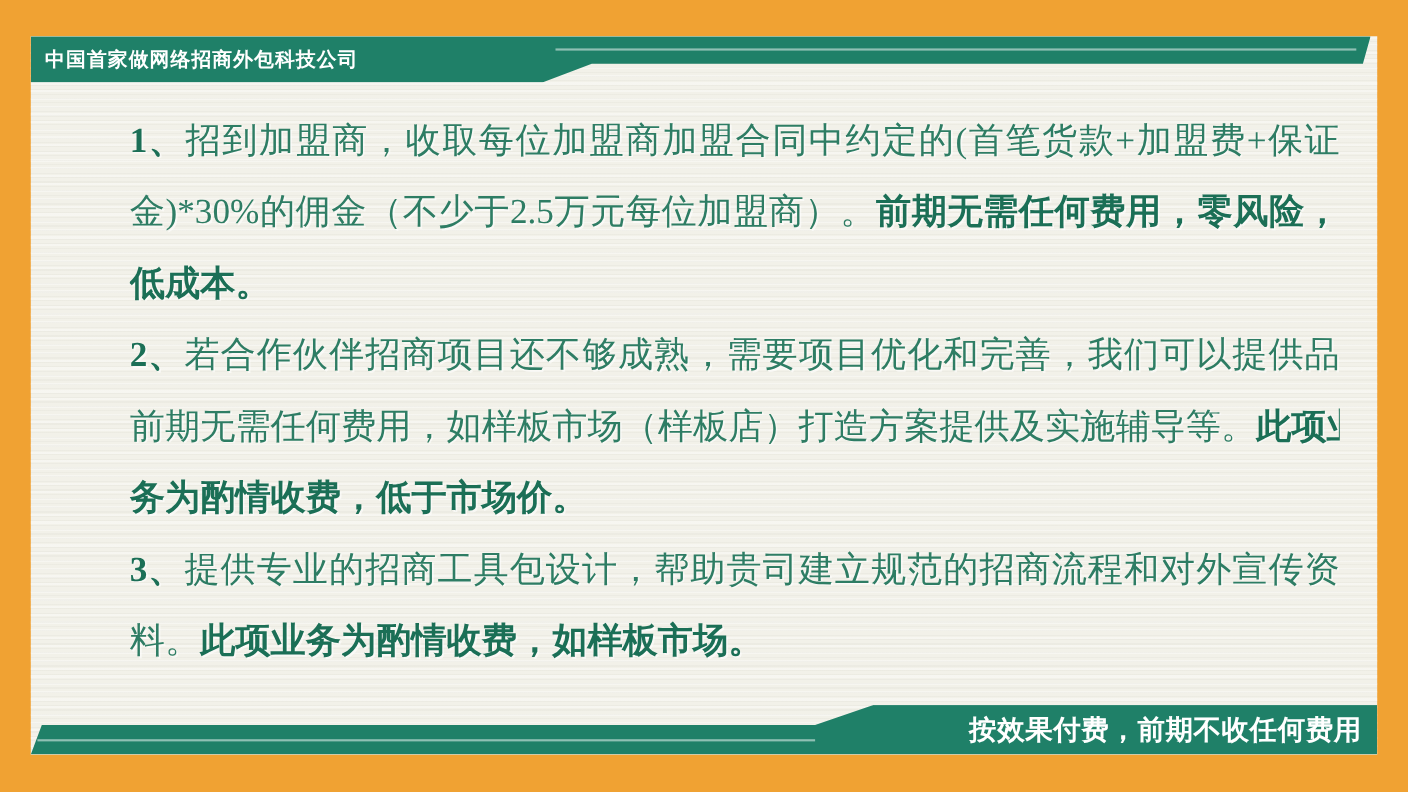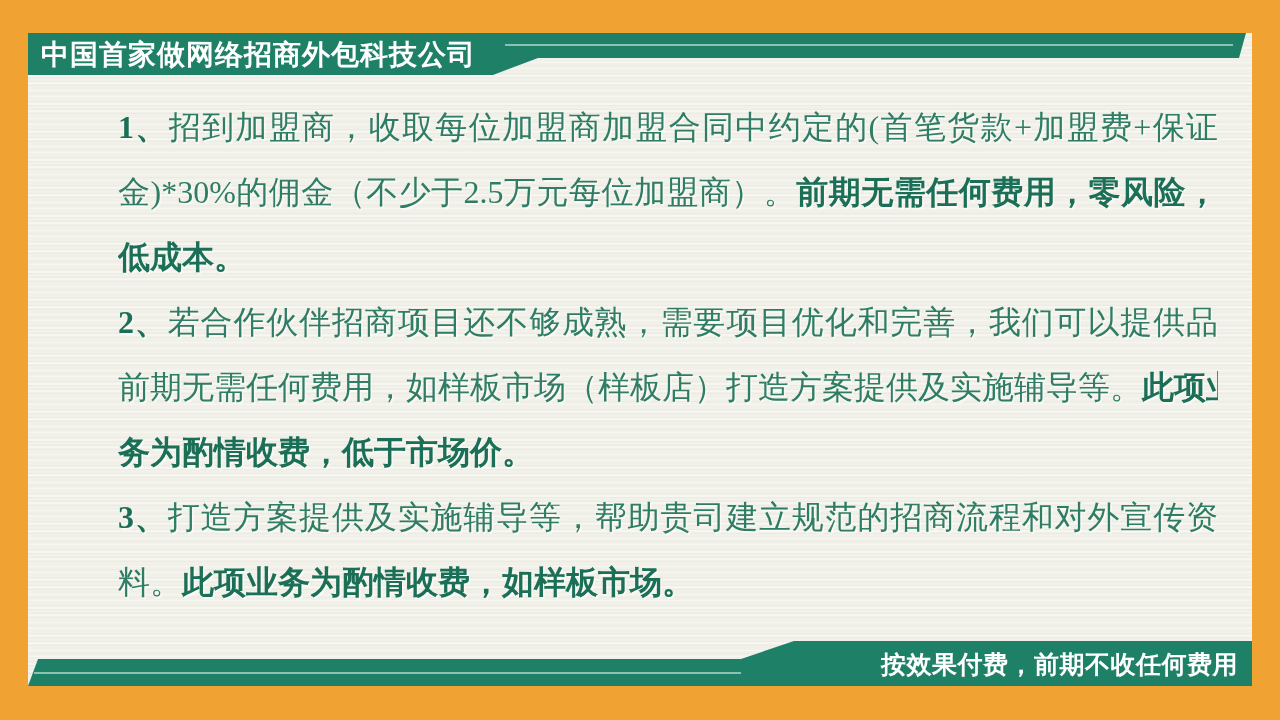--- a/index.html
+++ b/index.html
@@ -29,21 +29,21 @@
     clip-path: polygon(0 0, 1218px 0, 1211px 25px, 510px 25px, 465px 42px, 0 42px);
   }
   .header-highlight-line {
     position: absolute; top: 11px; left: 477px;
     width: 728px; height: 2px;
     background: rgba(255,255,255,0.5);
   }
   .header-tagline {
     position: absolute; left: 13px; top: 0; height: 42px;
     line-height: 43px;
-    color: #FFFFFF; font-size: 28px; font-weight: bold;
+    color: #FFFFFF; font-size: 18px; font-weight: bold;
     letter-spacing: 1px; white-space: nowrap;
   }
 
   
   .footer-banner {
     position: absolute; bottom: 0; left: 0;
     width: 1224px; height: 45px;
     background: #1F8068;
     clip-path: polygon(10px 18px, 713px 18px, 766px 0, 1224px 0, 1224px 45px, 0 45px);
   }
@@ -108,21 +108,21 @@
         <div class="text-line">
           <span class="text-regular">前期无需任何费用，如样板市场（样板店）打造方案提供及实施辅导等。</span><span class="text-bold">此项业</span>
         </div>
         <div class="text-line last-line">
           <span class="text-bold">务为酌情收费，低于市场价。</span>
         </div>
       </div>
 
       <div>
         <div class="text-line">
-          <span class="item-number">3、</span><span class="text-regular">打造方案提供及实施辅导等，帮助贵司建立规范的招商流程和对外宣传资</span>
+          <span class="item-number">3、</span><span class="text-regular">提供专业的招商工具包设计，帮助贵司建立规范的招商流程和对外宣传资</span>
         </div>
         <div class="text-line last-line">
           <span class="text-regular">料。</span><span class="text-bold">此项业务为酌情收费，如样板市场。</span>
         </div>
       </div>
 
     </div>
 
     <div class="footer-banner">
       <div class="footer-highlight-line"></div>

